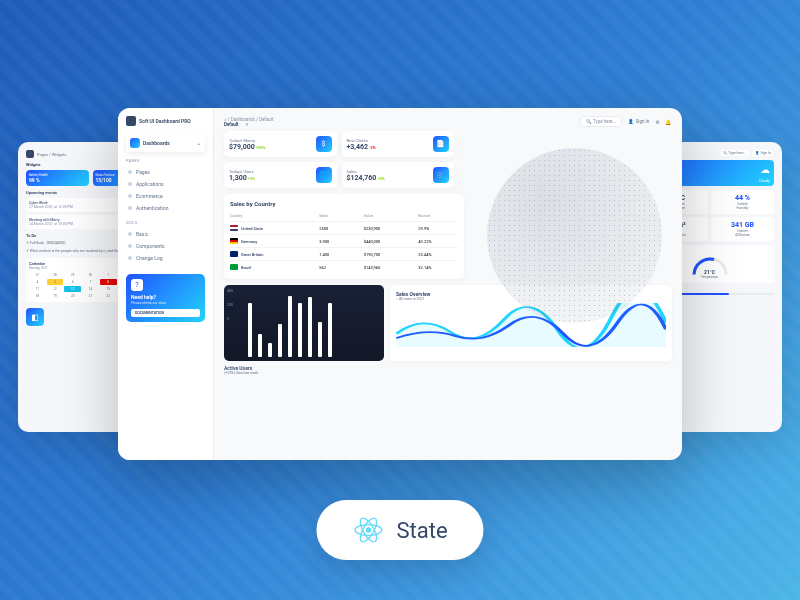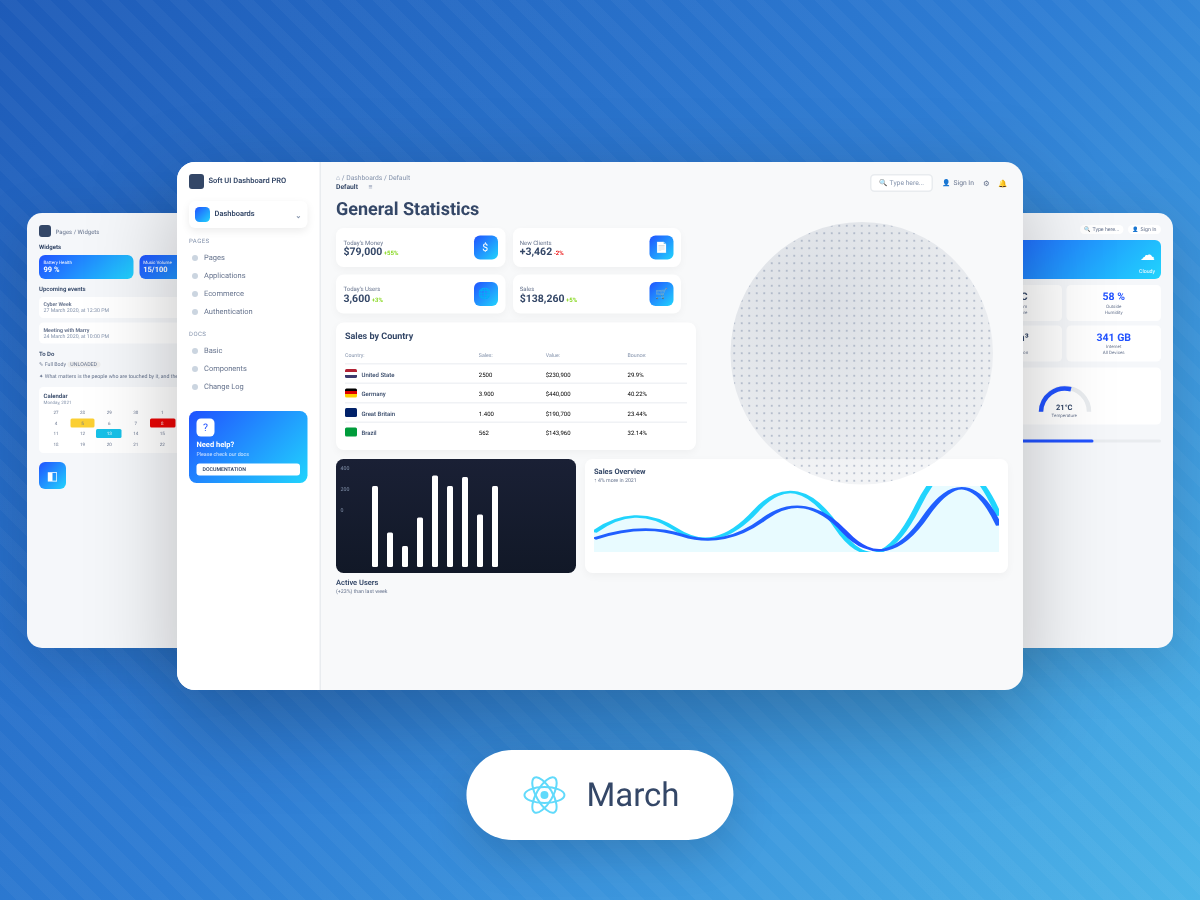--- a/index.html
+++ b/index.html
@@ -181,21 +181,21 @@
     <div class="rb-cloud">☁</div>
     <div style="position:absolute;right:4px;bottom:3px;font-size:3.5px">Cloudy</div>
   </div>
   <div class="rb-grid">
     <div class="rb-cell">
         <div class="rb-big">21 °C</div>
         <div class="rb-small">Living Room</div>
         <div class="rb-small">Temperature</div>
       </div>
     <div class="rb-cell">
-        <div class="rb-big" style="color:#2152ff">58 %</div>
+        <div class="rb-big" style="color:#2152ff">44 %</div>
         <div class="rb-small">Outside</div>
         <div class="rb-small">Humidity</div>
       </div>
     <div class="rb-cell">
         <div class="rb-big">87 m³</div>
         <div class="rb-small">Water</div>
         <div class="rb-small">Consumption</div>
       </div>
     <div class="rb-cell">
         <div class="rb-big" style="color:#2152ff">341 GB</div>
@@ -283,39 +283,38 @@
         <div class="search">🔍 <span>Type here...</span></div>
         <div class="signin">
             <span>👤</span>
             <span>Sign In</span>
           </div>
         <span style="font-size:5px;color:#67748e">⚙</span>
         <span style="font-size:5px;color:#67748e">🔔</span>
       </div>
     </div>
 
-    <h1>General Statistics</h1>
 
     <div class="globe"></div>
 
     <div class="stats">
       <div class="stat">
           <div class="stat-l"><div>Today's Money</div><span class="stat-v">$79,000</span> <span class="stat-d up">+55%</span></div>
           <div class="stat-ic">$</div>
         </div>
       <div class="stat">
           <div class="stat-l"><div>New Clients</div><span class="stat-v">+3,462</span> <span class="stat-d dn">-2%</span></div>
           <div class="stat-ic">📄</div>
         </div>
       <div class="stat">
-          <div class="stat-l"><div>Today's Users</div><span class="stat-v">3,600</span> <span class="stat-d up">+3%</span></div>
+          <div class="stat-l"><div>Today's Users</div><span class="stat-v">1,300</span> <span class="stat-d up">+3%</span></div>
           <div class="stat-ic">🌐</div>
         </div>
       <div class="stat">
-          <div class="stat-l"><div>Sales</div><span class="stat-v">$138,260</span> <span class="stat-d up">+5%</span></div>
+          <div class="stat-l"><div>Sales</div><span class="stat-v">$124,760</span> <span class="stat-d up">+5%</span></div>
           <div class="stat-ic">🛒</div>
         </div>
     </div>
 
     <div class="tbl">
       <h3>Sales by Country</h3>
       <div class="tbl-row" style="border:none">
         <div class="tbl-h"><span>Country</span>:</div>
           <div class="tbl-h"><span>Sales</span>:</div>
           <div class="tbl-h"><span>Value</span>:</div>
@@ -392,14 +391,14 @@
   </div>
 </div>
 
 <div class="react-pill">
   <svg viewBox="0 0 24 24">
     <circle cx="12" cy="12" r="2" fill="#61dafb"></circle>
     <ellipse cx="12" cy="12" rx="10" ry="4" fill="none" stroke="#61dafb" stroke-width="1"></ellipse>
     <ellipse cx="12" cy="12" rx="10" ry="4" fill="none" stroke="#61dafb" stroke-width="1" transform="rotate(60 12 12)"></ellipse>
     <ellipse cx="12" cy="12" rx="10" ry="4" fill="none" stroke="#61dafb" stroke-width="1" transform="rotate(-60 12 12)"></ellipse>
   </svg>
-  <span>March</span>
+  <span>State</span>
 </div>
 
 </body></html>

